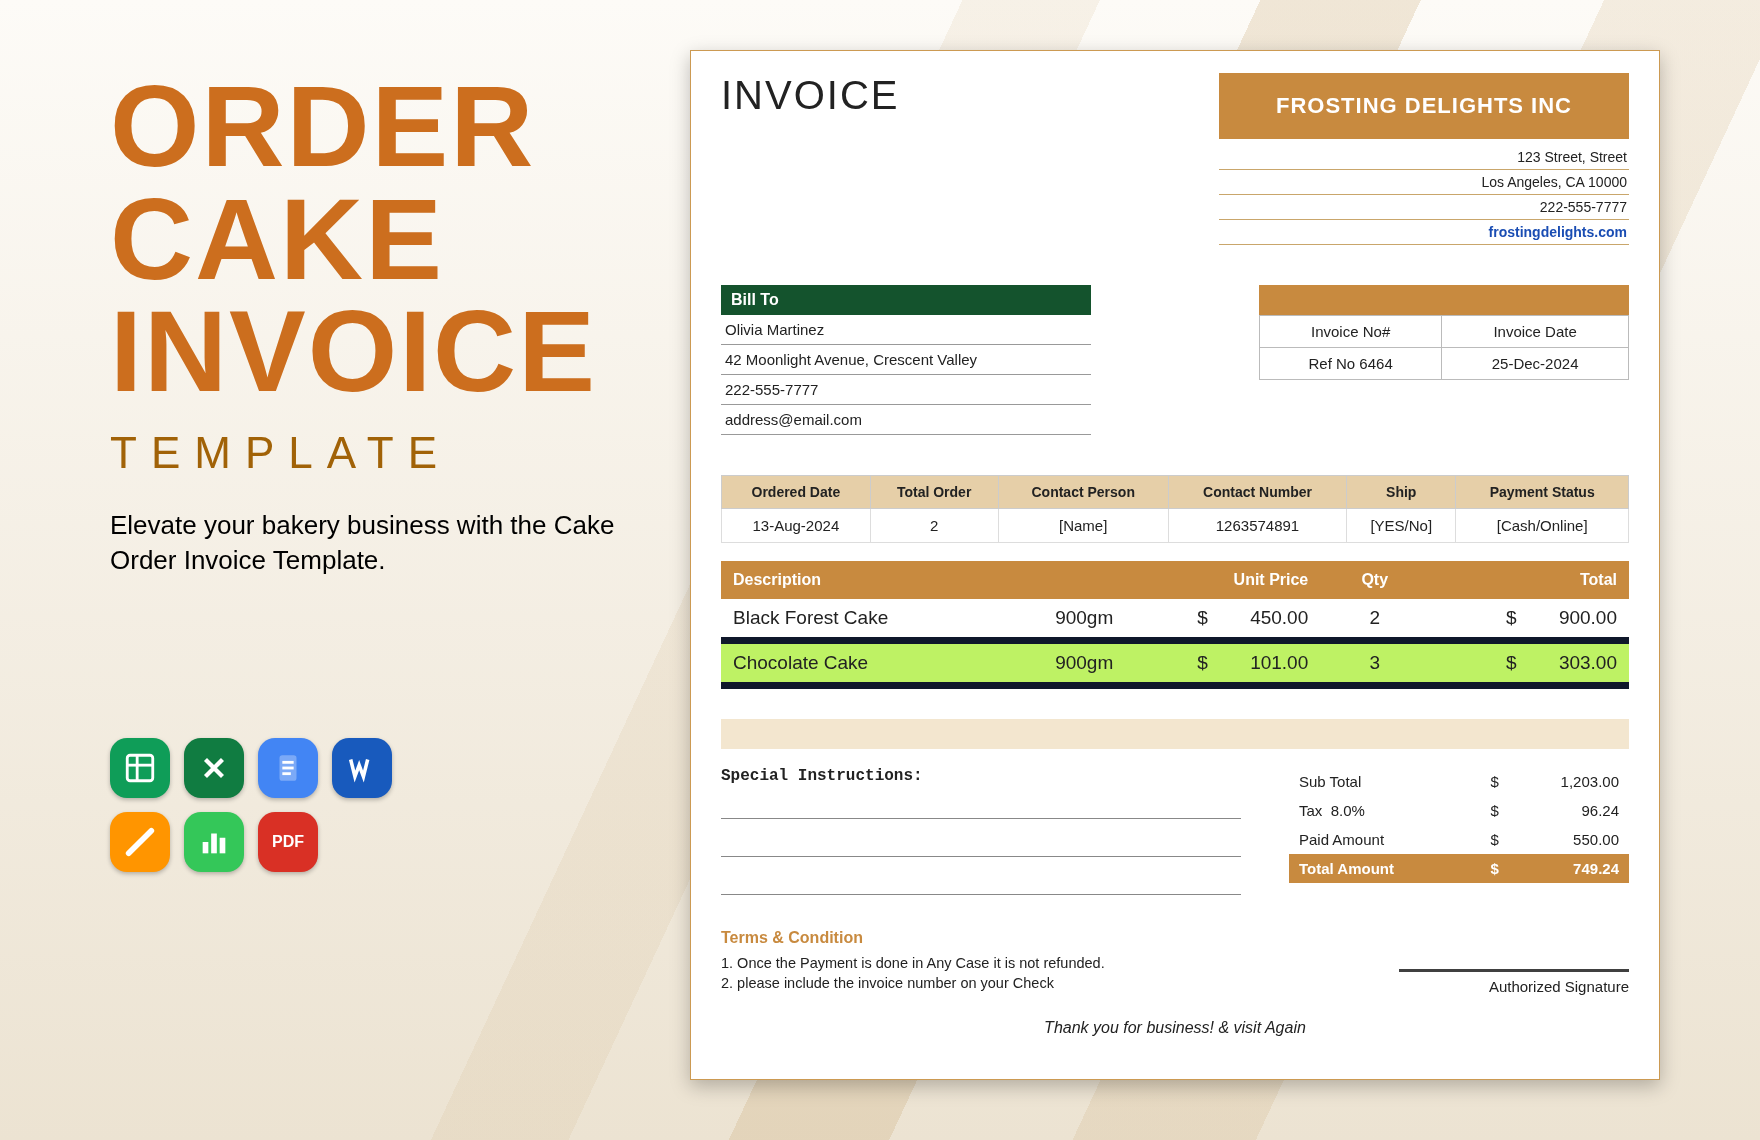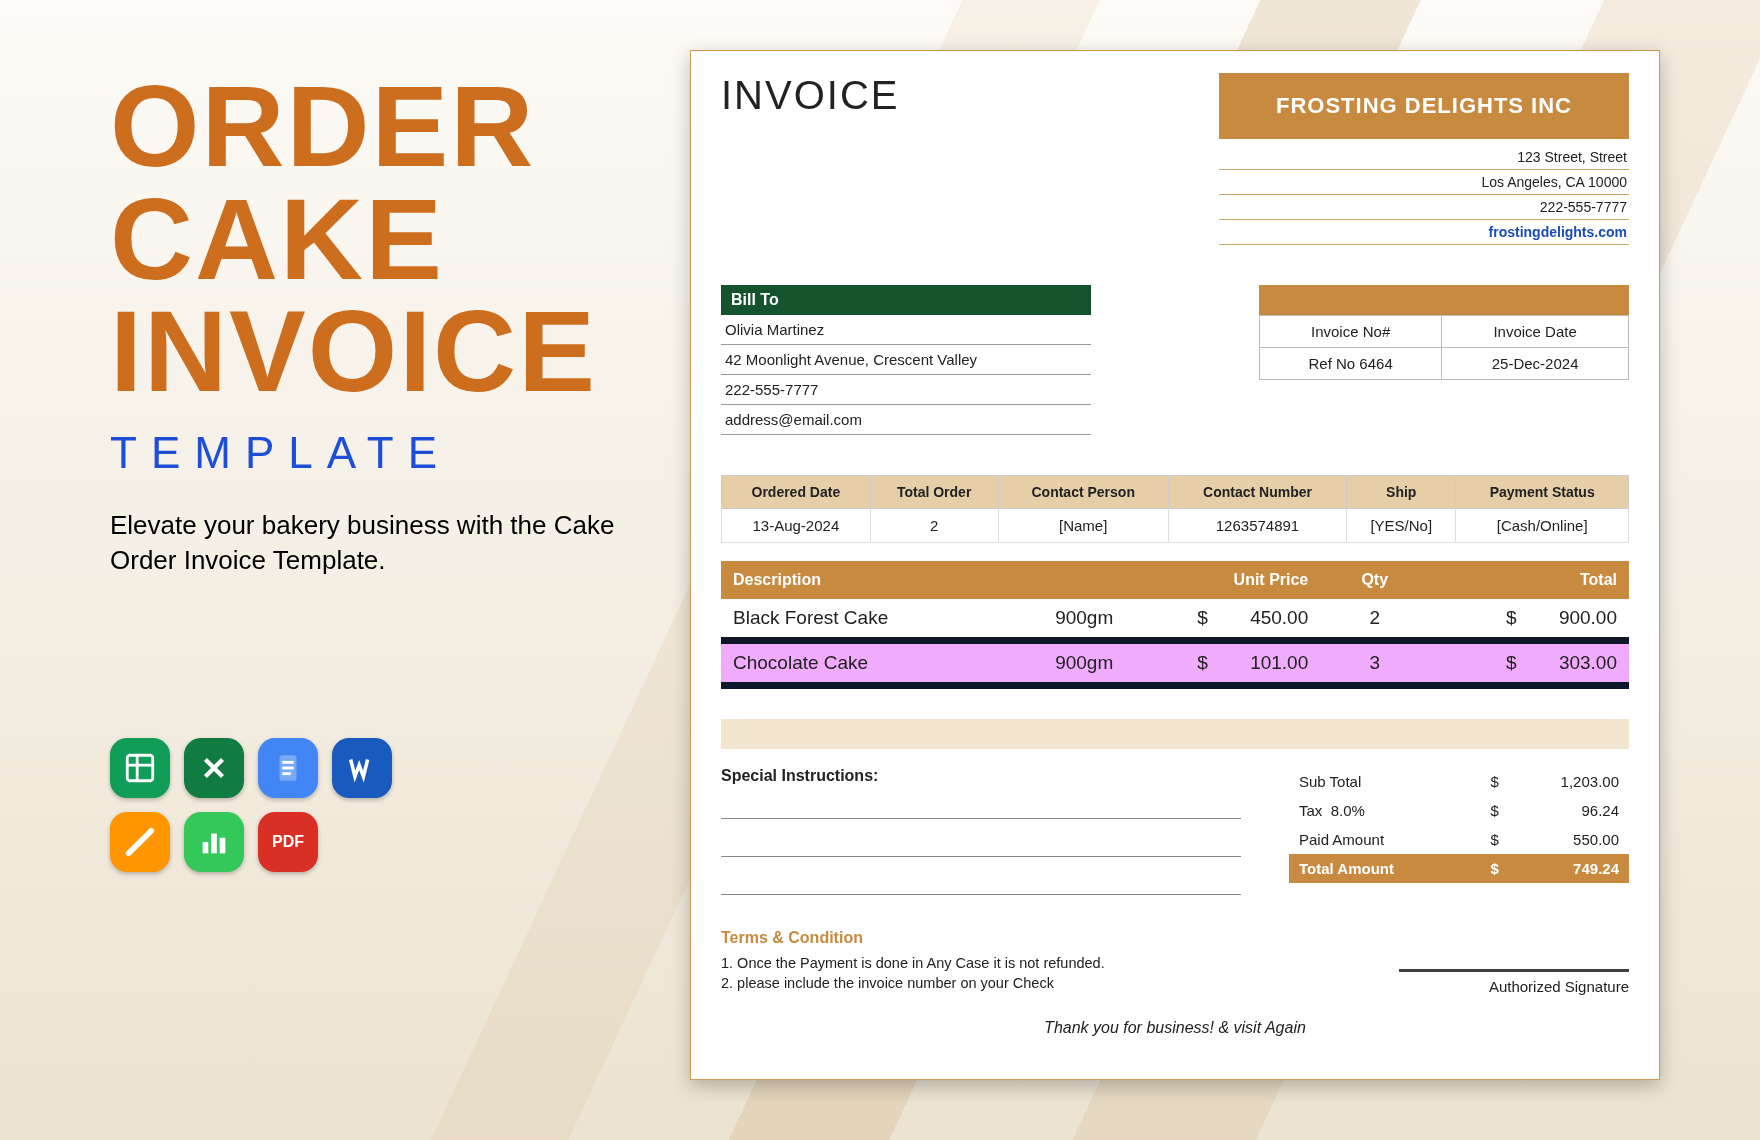--- a/index.html
+++ b/index.html
@@ -27,21 +27,21 @@
   width: 690px; padding: 70px 30px 0 110px;
 }
 .headline {
   font-family: "Arial Black", Arial, sans-serif;
   font-weight: 900; font-size: 115px; line-height: 0.98;
   color: #cc6e1e; letter-spacing: 2px;
 }
 .subhead {
   font-family: Arial, sans-serif;
   font-weight: 400; font-size: 44px;
-  letter-spacing: 14px; color: #1d4ed8;
+  letter-spacing: 14px; color: #a16207;
   margin-top: 20px;
 }
 .tagline {
   font-size: 26px; color: #000000; margin-top: 30px; line-height: 1.35;
 }
 .format-icons { margin-top: 160px; display:flex; flex-wrap:wrap; gap:14px; width:340px;}
 .fi { width:60px; height:60px; border-radius:17px; display:flex; align-items:center; justify-content:center; box-shadow: 0 2px 4px rgba(0,0,0,0.25);}
 .fi svg { width:34px; height:34px; }
 
 .right-panel {
@@ -77,26 +77,26 @@
 
 .order-table { width:100%; border-collapse:collapse; margin-top:40px; }
 .order-table th { background:#e6cfa8; font-weight:700; font-size:14px; padding:8px 6px; border:1px solid #ccc;}
 .order-table td { padding:8px 6px; border:1px solid #ddd; text-align:center; font-size:15px;}
 
 .items-table { width:100%; border-collapse:collapse; margin-top:18px; }
 .items-table th { background:#c88a3f; color:#fff; font-weight:600; font-size:16px; padding:10px 12px; text-align:left;}
 .items-table th.r, .items-table td.r { text-align:right; }
 .items-table th.c, .items-table td.c { text-align:center; }
 .items-table td { padding:8px 12px; font-size:19px; border-bottom:7px solid #0f172a;}
-.items-table tr.alt td { background:#f0abfc; }
+.items-table tr.alt td { background:#bef264; }
 .blank-band { height:30px; background:#f3e6cf; margin-top:30px;}
 
 .bottom { display:flex; margin-top:18px; }
 .special { flex:1; }
-.special-label { font-weight:700; font-size:16px; margin-bottom:10px;}
+.special-label { font-weight:700; font-size:16px; margin-bottom:10px;font-family:Liberation Mono, monospace;}
 .special-line { border-bottom:1px solid #888; height:24px; margin-bottom:14px; width:520px;}
 
 .totals { width:340px; }
 .totals table { width:100%; border-collapse:collapse; font-size:15px;}
 .totals td { padding:6px 10px; }
 .totals td.v { text-align:right; }
 .totals .grand td { background:#c88a3f; color:#fff; font-weight:700;}
 
 .terms { margin-top:20px; }
 .terms-title { color:#c88a3f; font-weight:700; font-size:16px; margin-bottom:8px;}

